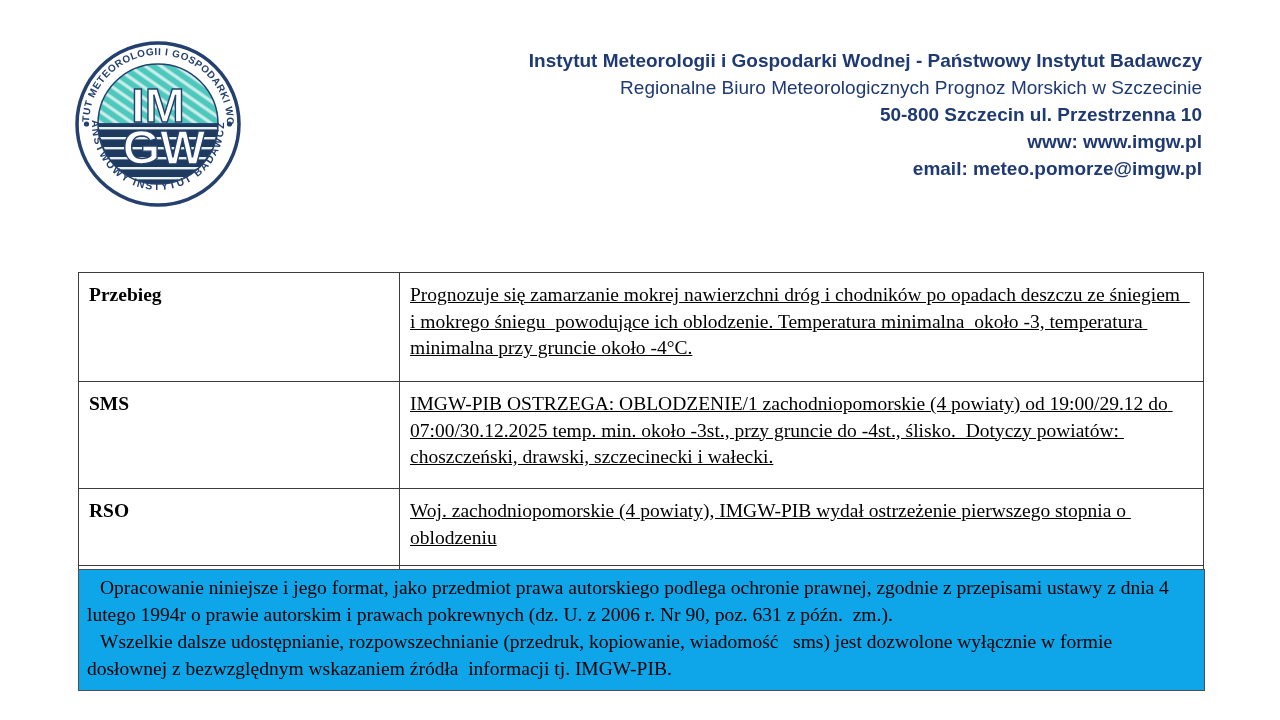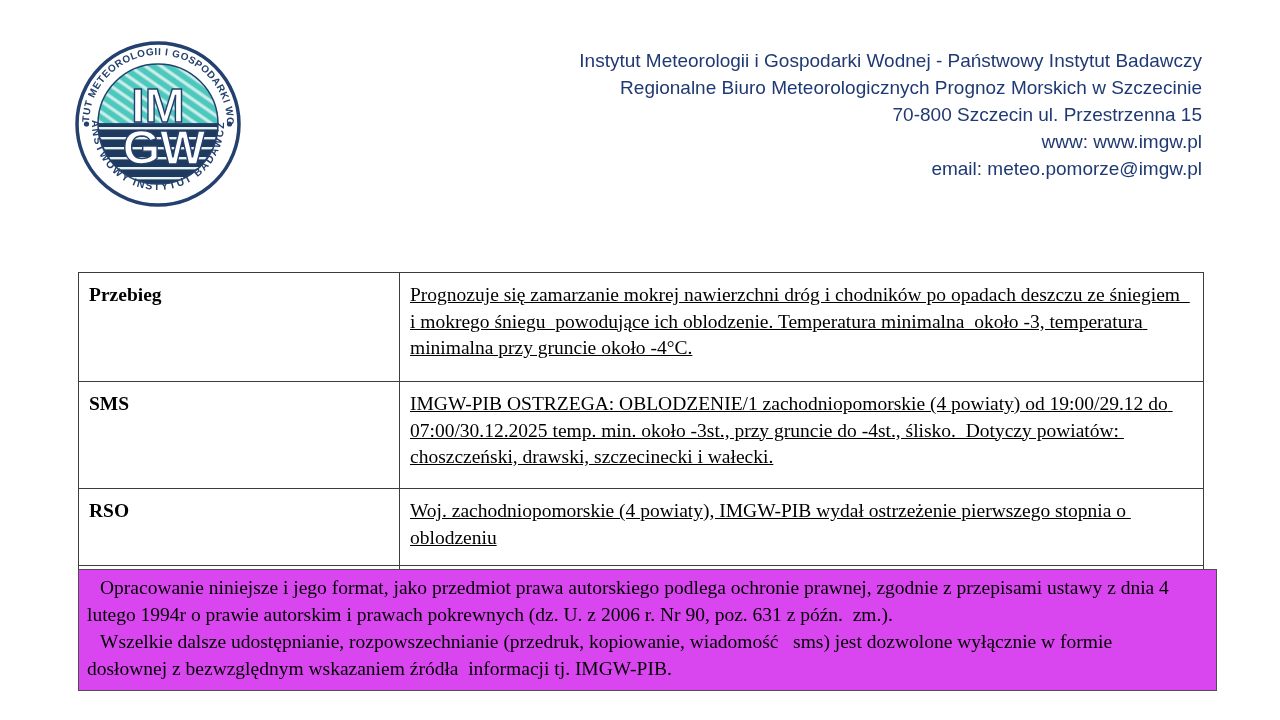--- a/index.html
+++ b/index.html
@@ -8,21 +8,21 @@
     font-family:"Liberation Serif", serif;color:#000;overflow:hidden;
   }
 
   
   .logo-wrap{position:absolute;left:74px;top:40px;width:168px;height:168px;}
   .header-text{
     position:absolute;top:47px;right:78px;text-align:right;
     font-family:"Liberation Sans", sans-serif;
     font-size:19px;line-height:27px;color:#1f3a73;
   }
-  .header-text .hl{display:block;white-space:nowrap;}
+  .header-text .hl{display:block;white-space:nowrap;font-weight:bold;}
   .header-text .bold{font-weight:normal;}
 
   
   table.info{
     position:absolute;left:78px;top:272px;width:1126px;
     border-collapse:collapse;table-layout:fixed;
   }
   table.info td{
     border:1px solid #3d3d3d;vertical-align:top;
     font-size:19.5px;line-height:26.5px;
@@ -31,22 +31,22 @@
   td.lbl{width:300px;font-weight:bold;}
   td.cnt{white-space:pre-wrap;text-decoration:underline;}
   tr.r1 td{height:95px;}
   tr.r2 td{height:93px;}
   tr.r3 td{height:63px;}
   tr.r4 td{height:40px;}
 
   
   .copyright{
     position:absolute;left:78px;top:569px;width:1109px;
-    background:#d946ef;border:1px solid #4f4f4f;
-    padding:4px 20px 8px 8px;
+    background:#0ea5e9;border:1px solid #4f4f4f;
+    padding:4px 8px 8px 8px;
     font-size:19.5px;line-height:27px;
   }
   .copyright p{margin:0;text-indent:13px;white-space:pre-wrap;}
 </style>
 </head>
 <body>
 
 <div class="logo-wrap">
   <svg width="168" height="168" viewBox="0 0 168 168">
     <defs>
@@ -77,21 +77,21 @@
     <circle cx="155.5" cy="84" r="2.6" fill="#24406e"></circle>
 
     <text x="84" y="82" text-anchor="middle" font-family="Liberation Sans, sans-serif" font-size="48" font-weight="bold" fill="#ffffff" stroke="#24406e" stroke-width="1.4">IM</text>
     <text x="90" y="124" text-anchor="middle" font-family="Liberation Sans, sans-serif" font-size="48" font-weight="bold" fill="#ffffff" stroke="#24406e" stroke-width="1.4">GW</text>
   </svg>
 </div>
 
 <div class="header-text">
   <span class="hl">Instytut Meteorologii i Gospodarki Wodnej - Państwowy Instytut Badawczy</span>
   <span class="hl bold">Regionalne Biuro Meteorologicznych Prognoz Morskich w Szczecinie</span>
-  <span class="hl">70-800 Szczecin ul. Przestrzenna 15</span>
+  <span class="hl">50-800 Szczecin ul. Przestrzenna 10</span>
   <span class="hl">www: www.imgw.pl</span>
   <span class="hl">email: meteo.pomorze@imgw.pl</span>
 </div>
 
 <table class="info">
   <tbody>
     <tr class="r1">
       <td class="lbl">Przebieg</td>
       <td class="cnt">Prognozuje się zamarzanie mokrej nawierzchni dróg i chodników po opadach deszczu ze śniegiem  i mokrego śniegu  powodujące ich oblodzenie. Temperatura minimalna  około -3, temperatura minimalna przy gruncie około -4°C.</td>
     </tr>

